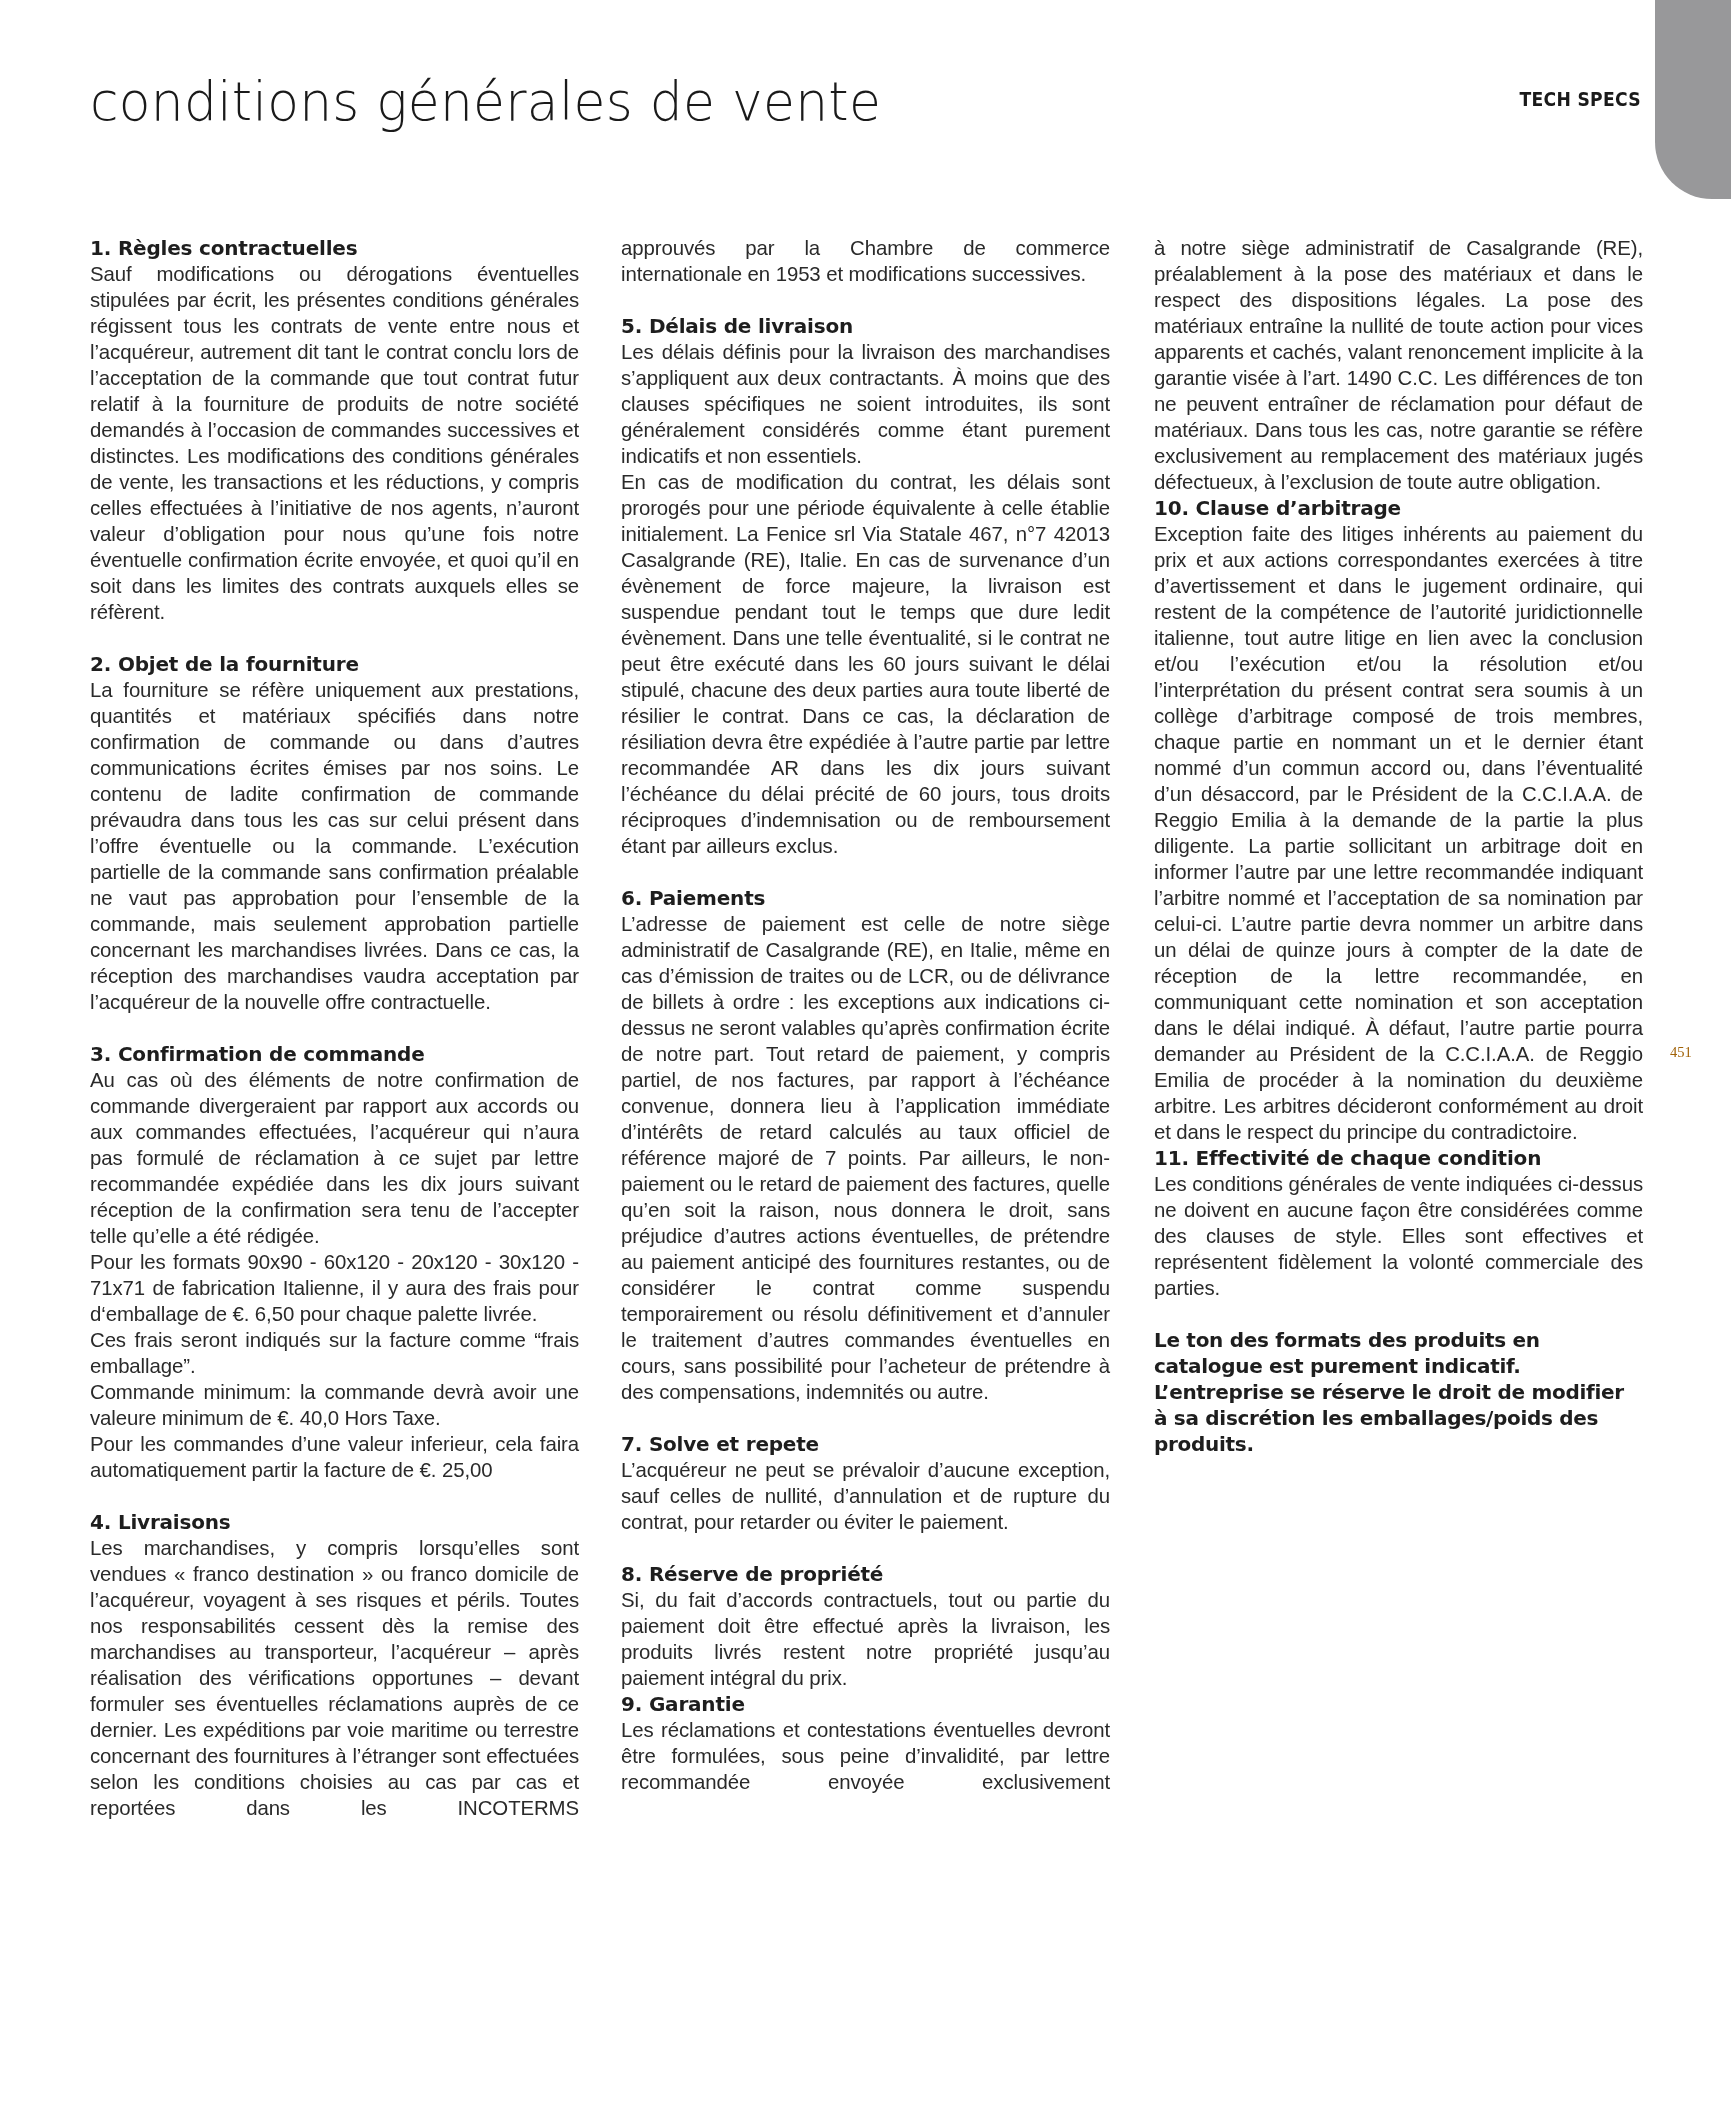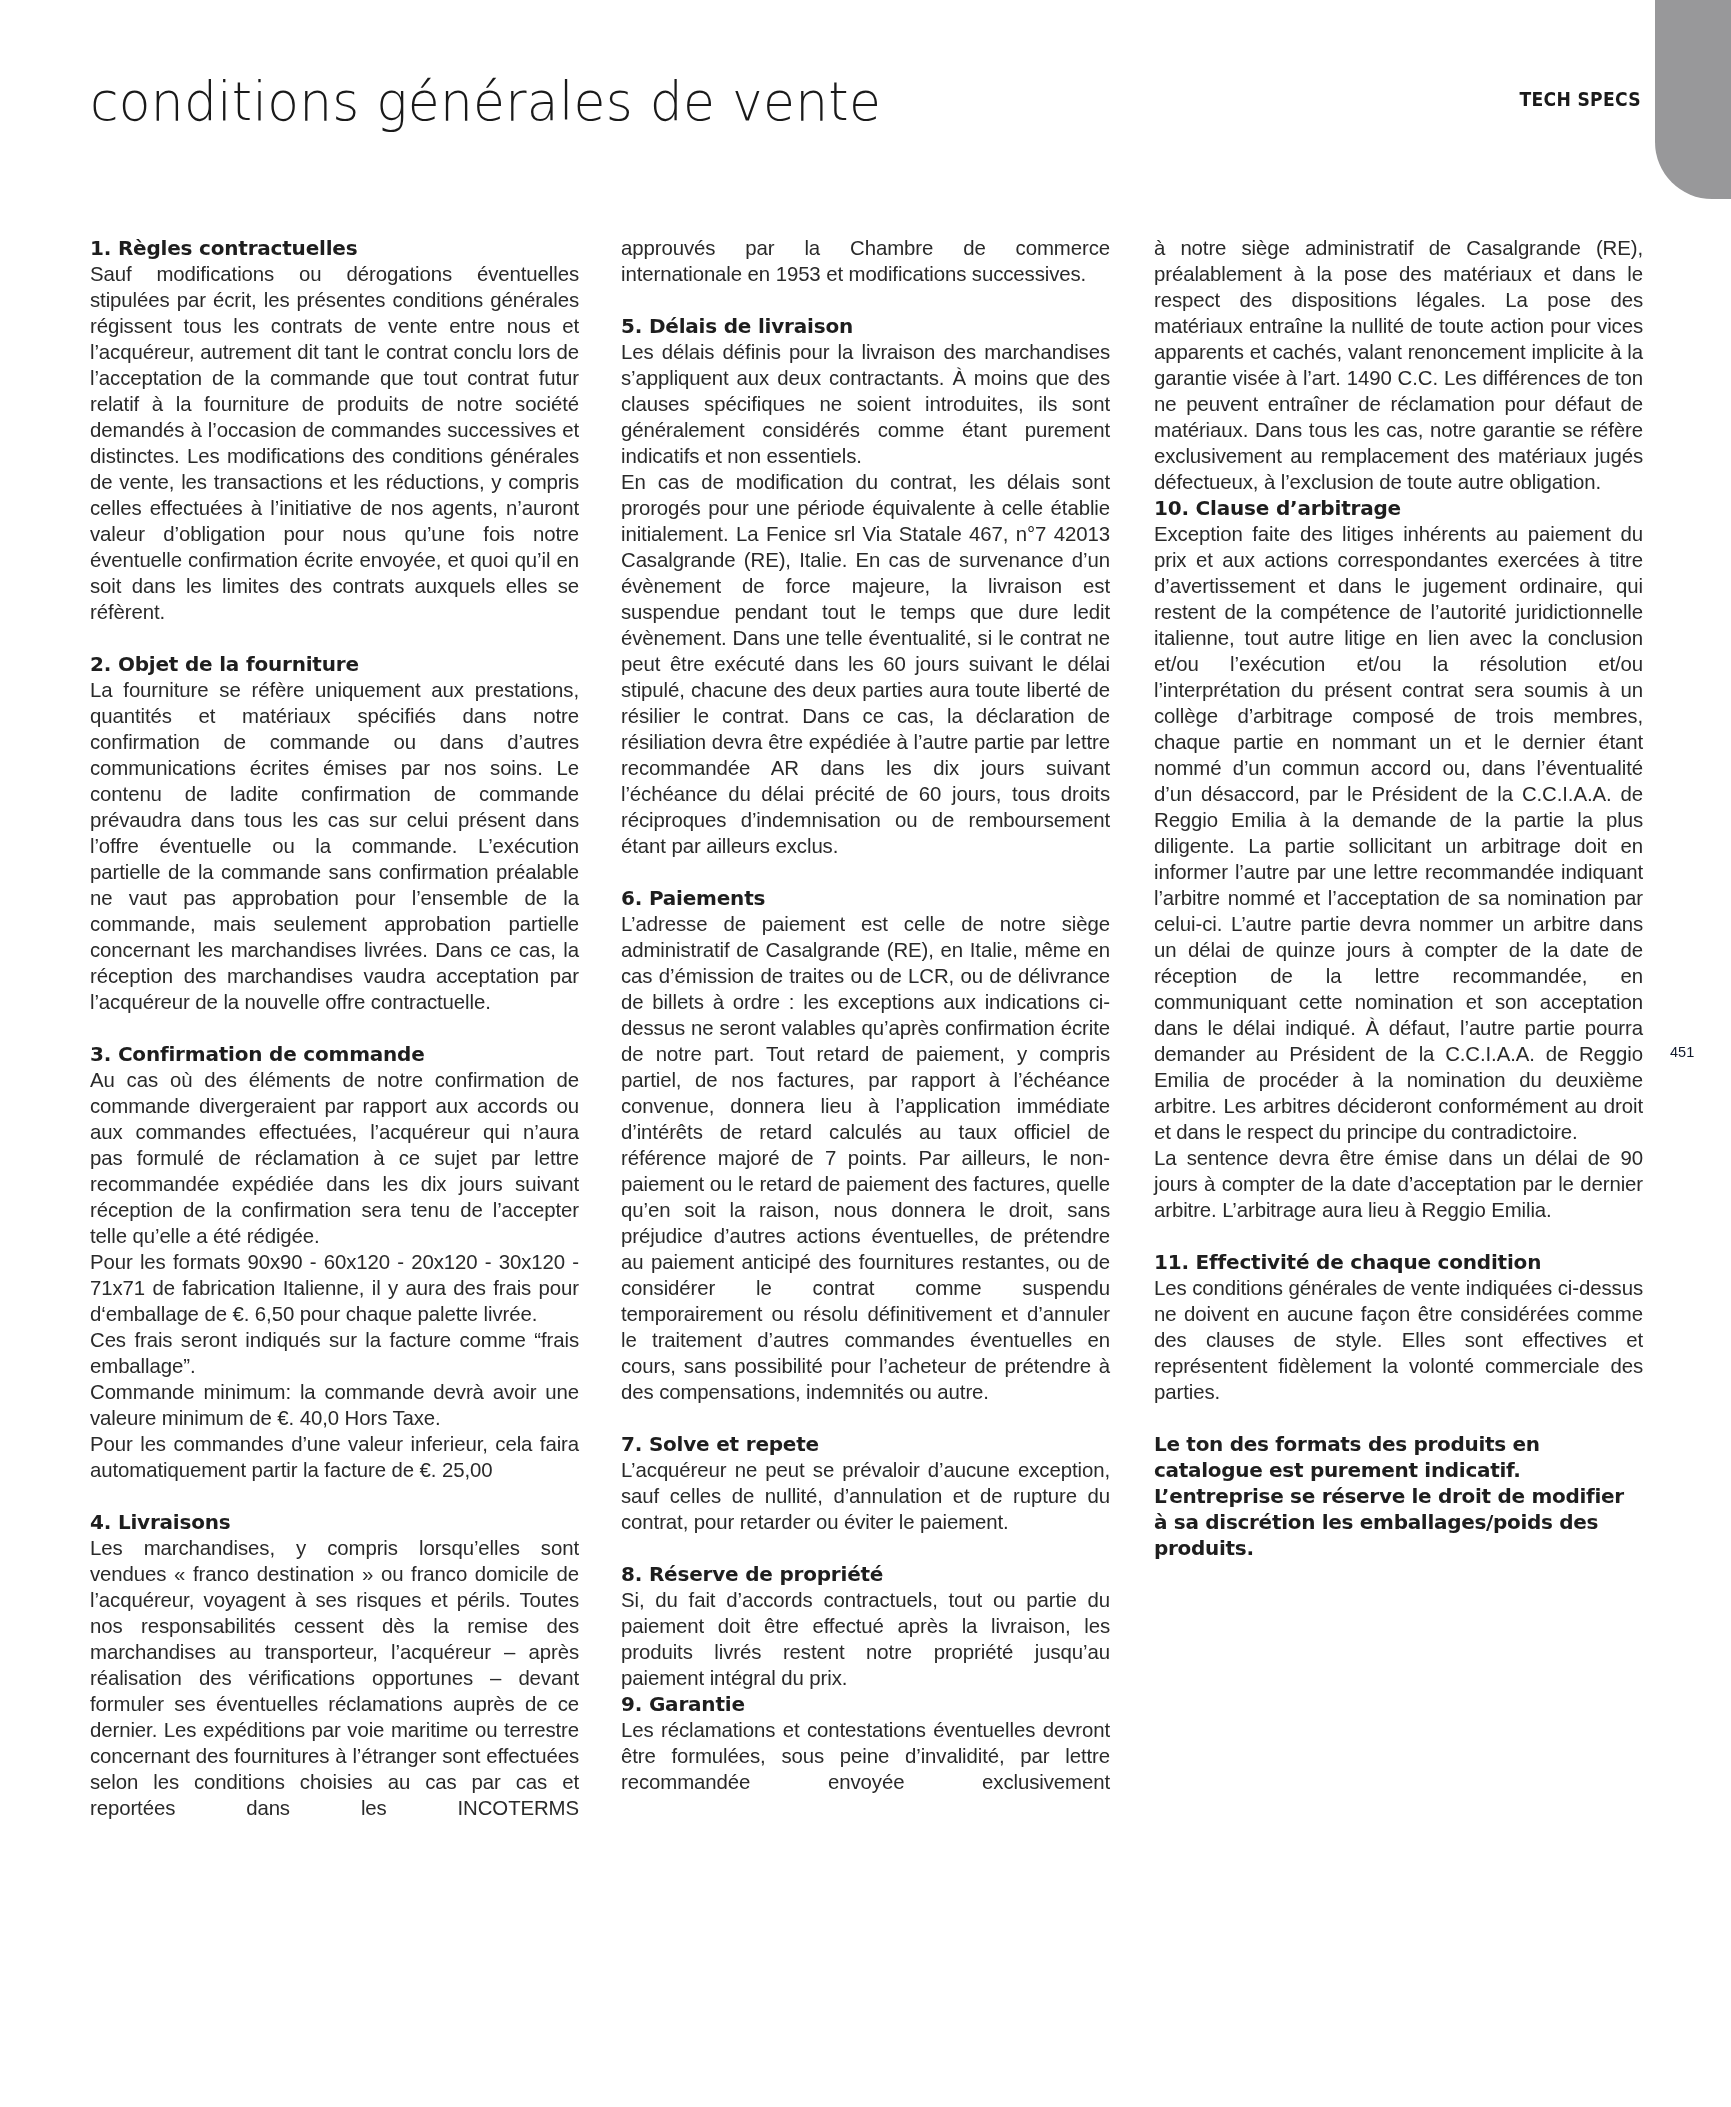--- a/index.html
+++ b/index.html
@@ -20,21 +20,21 @@
       font-size: 18.7px; font-weight: 700; letter-spacing: 0.3px; color: #1a1a1a;
       font-family: "DejaVu Sans", sans-serif;
       transform: scaleX(0.92); transform-origin: right top;
     }
     .side-tab {
       position: absolute; right: 0; top: 0; width: 76px; height: 199px;
       background: #98989a; border-bottom-left-radius: 57px;
     }
     .page-number {
       position: absolute; left: 1670px; top: 1044px;
-      font-size: 14.5px; color: #0f172a; font-family: Liberation Sans, sans-serif;
+      font-size: 14.5px; color: #a16207; font-family: Liberation Serif, serif;
     }
     .column {
       position: absolute; top: 235px; width: 489px;
     }
     .col-1 { left: 90px; }
     .col-2 { left: 621px; }
     .col-3 { left: 1154px; }
     .clause-heading {
       font-weight: 700; font-size: 20px; line-height: 26px; margin: 0;
       color: #1e1e1e; font-family: "DejaVu Sans", sans-serif;
@@ -83,19 +83,18 @@
     <p class="para" style="margin-bottom: 26px;">L’acquéreur ne peut se prévaloir d’aucune exception, sauf celles de nullité, d’annulation et de rupture du contrat, pour retarder ou éviter le paiement.</p>
     <h2 class="clause-heading">8. Réserve de propriété</h2>
     <p class="para" style="">Si, du fait d’accords contractuels, tout ou partie du paiement doit être effectué après la livraison, les produits livrés restent notre propriété jusqu’au paiement intégral du prix.</p>
     <h2 class="clause-heading">9. Garantie</h2>
     <p class="para" style="text-align-last: justify;">Les réclamations et contestations éventuelles devront être formulées, sous peine d’invalidité, par lettre recommandée envoyée exclusivement</p>
   </div>
 <div class="column col-3">
     <p class="para">à notre siège administratif de Casalgrande (RE), préalablement à la pose des matériaux et dans le respect des dispositions légales. La pose des matériaux entraîne la nullité de toute action pour vices apparents et cachés, valant renoncement implicite à la garantie visée à l’art. 1490 C.C. Les différences de ton ne peuvent entraîner de réclamation pour défaut de matériaux. Dans tous les cas, notre garantie se réfère exclusivement au remplacement des matériaux jugés défectueux, à l’exclusion de toute autre obligation.</p>
     <h2 class="clause-heading">10. Clause d’arbitrage</h2>
     <p class="para">Exception faite des litiges inhérents au paiement du prix et aux actions correspondantes exercées à titre d’avertissement et dans le jugement ordinaire, qui restent de la compétence de l’autorité juridictionnelle italienne, tout autre litige en lien avec la conclusion et/ou l’exécution et/ou la résolution et/ou l’interprétation du présent contrat sera soumis à un collège d’arbitrage composé de trois membres, chaque partie en nommant un et le dernier étant nommé d’un commun accord ou, dans l’éventualité d’un désaccord, par le Président de la C.C.I.A.A. de Reggio Emilia à la demande de la partie la plus diligente. La partie sollicitant un arbitrage doit en informer l’autre par une lettre recommandée indiquant l’arbitre nommé et l’acceptation de sa nomination par celui-ci. L’autre partie devra nommer un arbitre dans un délai de quinze jours à compter de la date de réception de la lettre recommandée, en communiquant cette nomination et son acceptation dans le délai indiqué. À défaut, l’autre partie pourra demander au Président de la C.C.I.A.A. de Reggio Emilia de procéder à la nomination du deuxième arbitre. Les arbitres décideront conformément au droit et dans le respect du principe du contradictoire.</p>
-    <p class="para" style="margin-bottom: 26px;">La sentence devra être émise dans un délai de 90 jours à compter de la date d’acceptation par le dernier arbitre. L’arbitrage aura lieu à Reggio Emilia.</p>
     <h2 class="clause-heading">11. Effectivité de chaque condition</h2>
     <p class="para" style="margin-bottom: 26px;">Les conditions générales de vente indiquées ci-dessus ne doivent en aucune façon être considérées comme des clauses de style. Elles sont effectives et représentent fidèlement la volonté commerciale des parties.</p>
     <p class="notice">Le ton des formats des produits en catalogue est purement indicatif.</p>
     <p class="notice">L’entreprise se réserve le droit de modifier à sa discrétion les emballages/poids des produits.</p>
   </div>
 
 
 </body></html>

